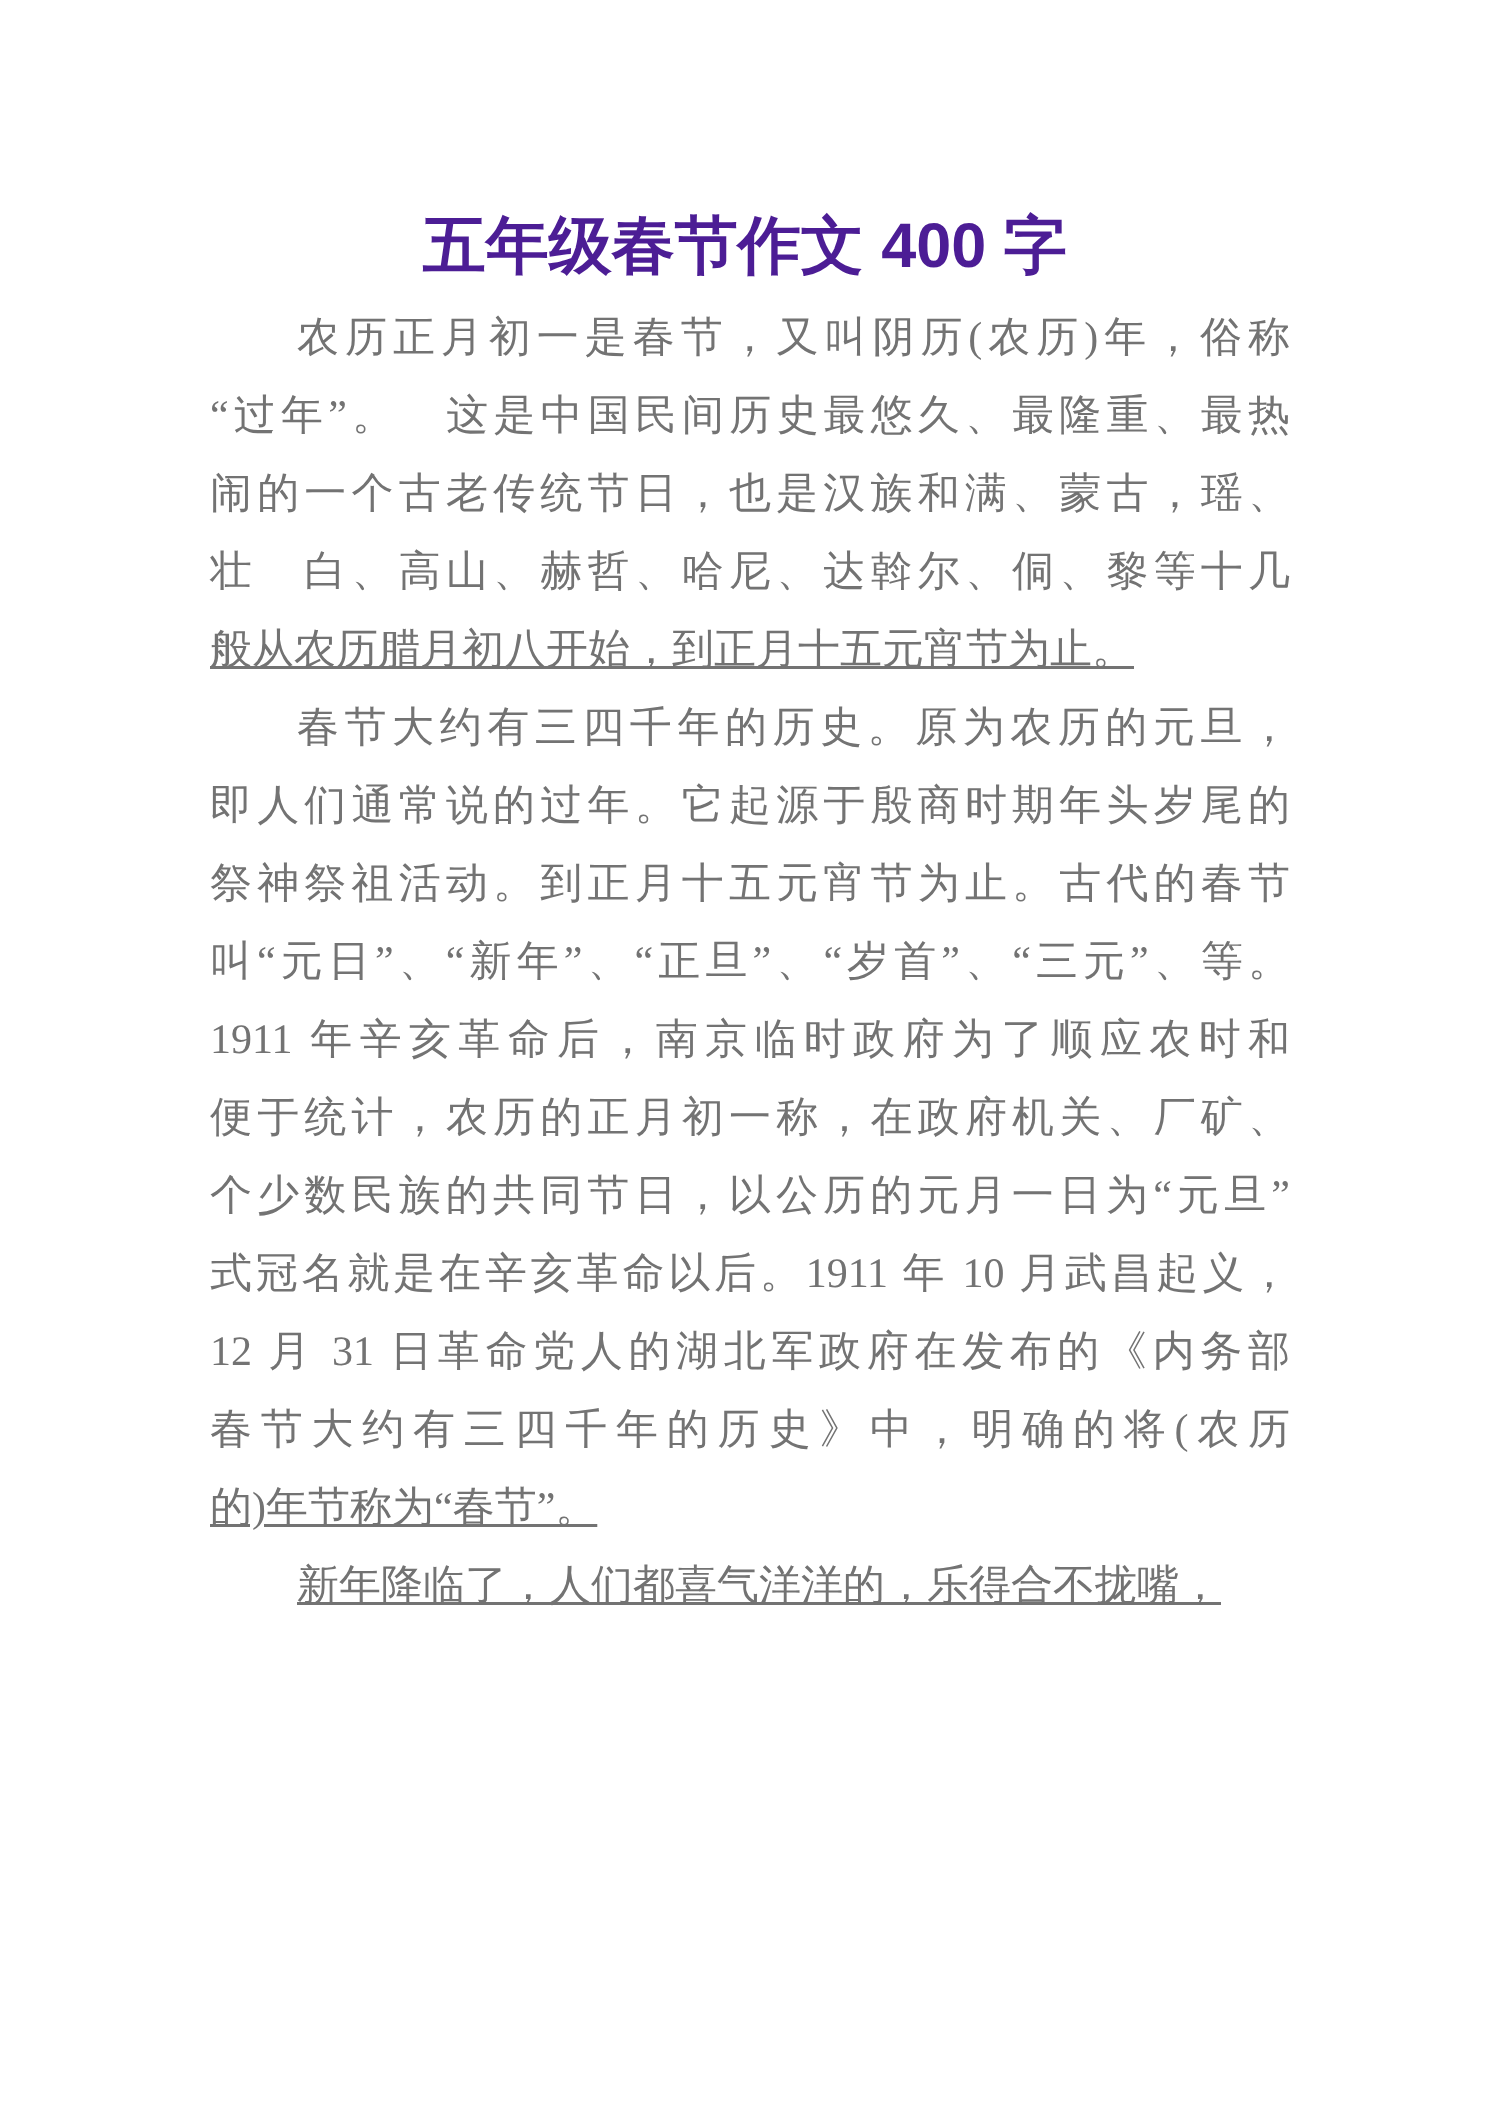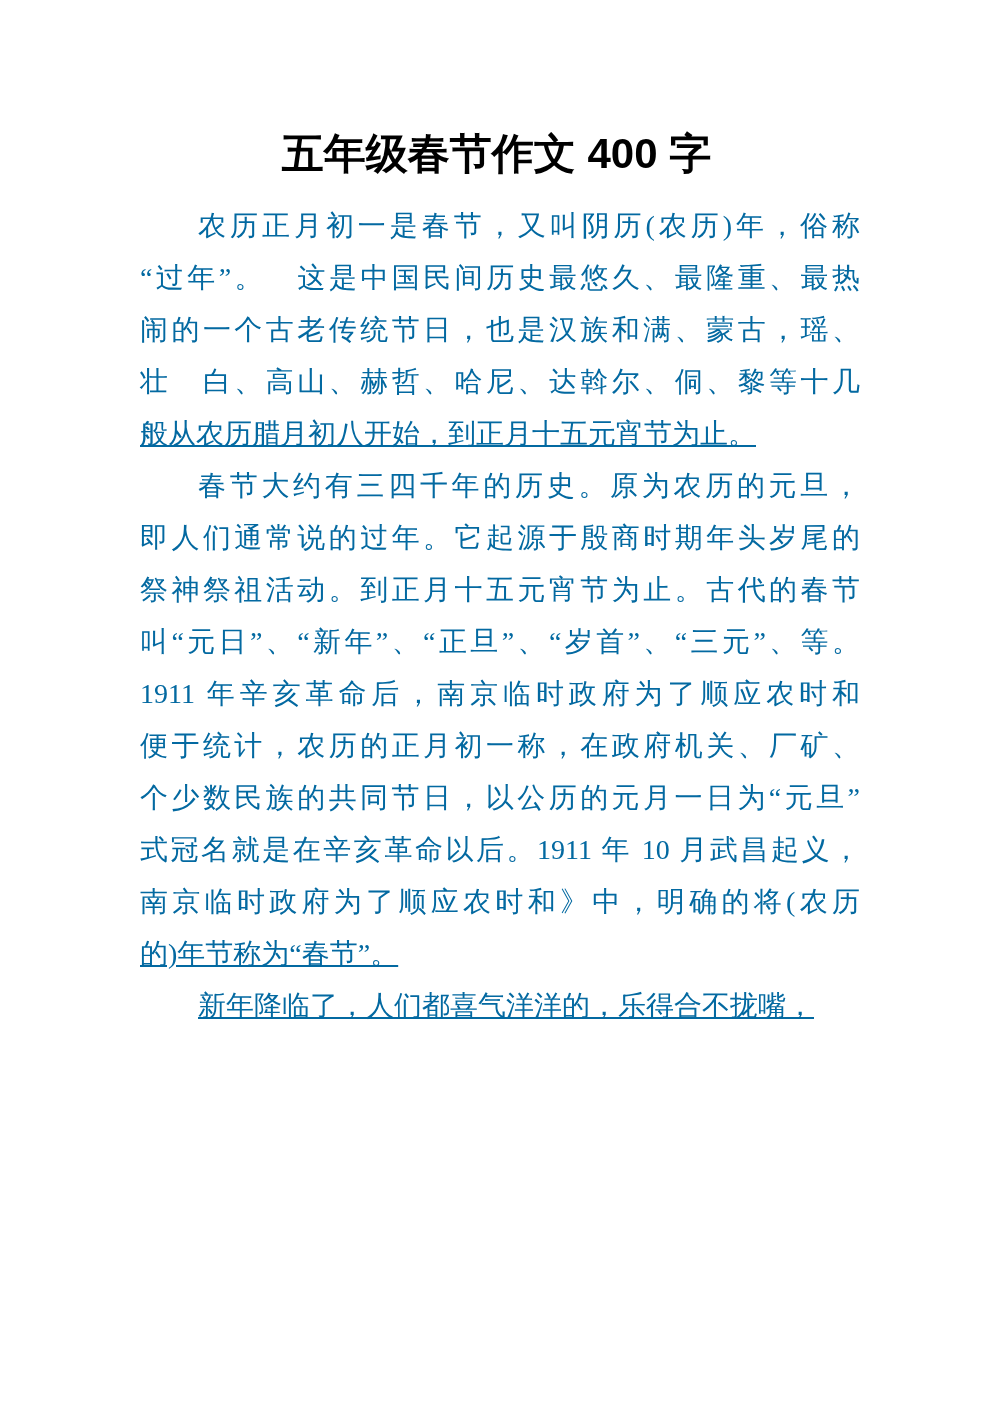--- a/index.html
+++ b/index.html
@@ -14,40 +14,40 @@
   }
   .page {
     position: absolute;
     top: 0; left: 0;
     width: 993px;
     height: 1404px;
     background: #ffffff;
   }
   .doc-title {
     position: absolute;
-    top: 126px;
+    top: 136px;
     left: 0;
     width: 100%;
     margin: 0;
     text-align: center;
     font-family: "Liberation Sans", sans-serif;
     font-weight: bold;
     font-size: 42px;
     line-height: 56px;
-    color: #000000;
+    color: #4c1d95;
   }
   .content {
     position: absolute;
     top: 200px;
     left: 140px;
     width: 720px;
     font-family: "Liberation Serif", serif;
     font-size: 28px;
     line-height: 52px;
-    color: #0369a1;
+    color: #737373;
   }
   .paragraph {
     margin: 0;
   }
   .line {
     height: 52px;
     white-space: nowrap;
     text-align: justify;
     text-align-last: justify;
   }
@@ -74,20 +74,21 @@
       </div>
       <div class="paragraph">
         <div class="line indent">春节大约有三四千年的历史。原为农历的元旦，</div>
         <div class="line">即人们通常说的过年。它起源于殷商时期年头岁尾的</div>
         <div class="line">祭神祭祖活动。到正月十五元宵节为止。古代的春节</div>
         <div class="line">叫“元日”、“新年”、“正旦”、“岁首”、“三元”、等。</div>
         <div class="line">1911 年辛亥革命后，南京临时政府为了顺应农时和</div>
         <div class="line">便于统计，农历的正月初一称，在政府机关、厂矿、</div>
         <div class="line">个少数民族的共同节日，以公历的元月一日为“元旦”</div>
         <div class="line">式冠名就是在辛亥革命以后。1911 年 10 月武昌起义，</div>
-        <div class="line">南京临时政府为了顺应农时和》中，明确的将(农历</div>
+        <div class="line">12 月 31 日革命党人的湖北军政府在发布的《内务部</div>
+        <div class="line">春节大约有三四千年的历史》中，明确的将(农历</div>
         <div class="line para-end">的)年节称为“春节”。</div>
       </div>
       <div class="paragraph">
         <div class="line indent para-end">新年降临了，人们都喜气洋洋的，乐得合不拢嘴，</div>
       </div>
     </div>
 </div>
 
 </body></html>

